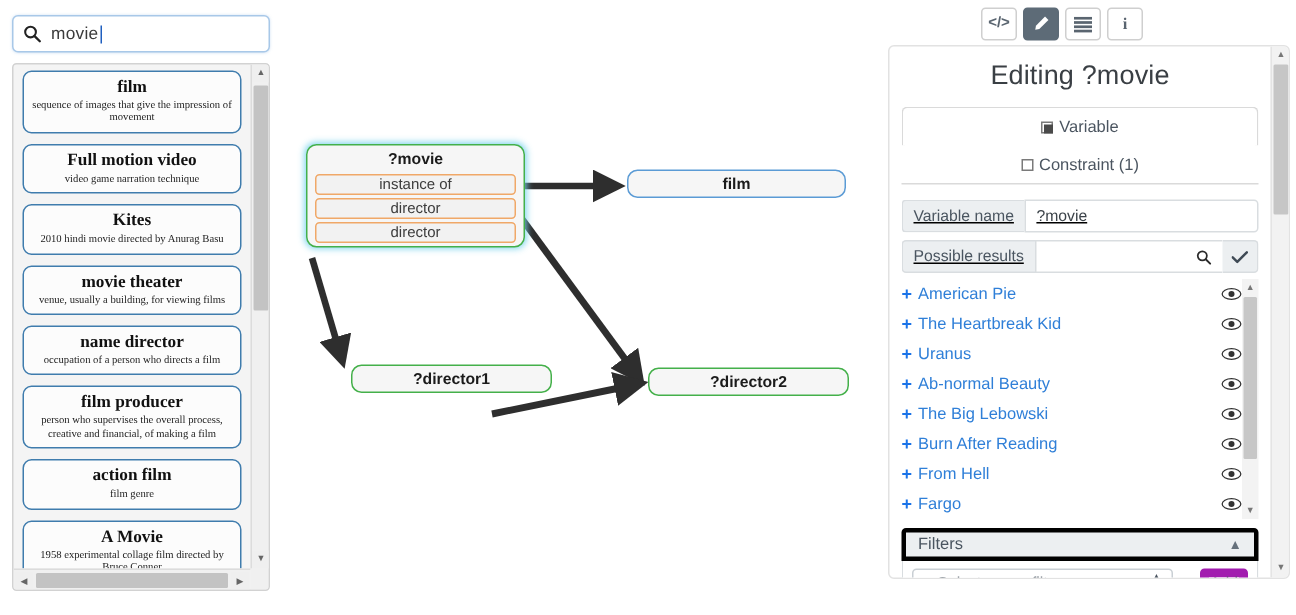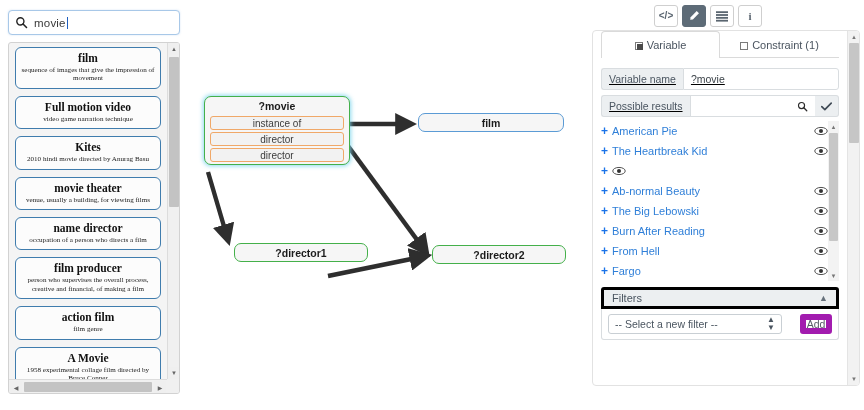--- a/index.html
+++ b/index.html
@@ -142,21 +142,21 @@
     width: 268px; height: 356px;
     background: #ffffff;
     border: 1px solid #e2e2e2; border-radius: 4px;
     overflow: hidden;
   }
   .rp-inner { position: absolute; left: 0; top: 0; right: 12px; bottom: 0; padding: 0 8px; }
   .rp-title {
     text-align: center; font-size: 18px; color: #3a3f44;
     padding: 9px 0 10px 0; letter-spacing: .1px;
   }
-  .tabs { display: flex; border-bottom: 1px solid #dadada; }
+  .tabs { display: flex; border-bottom: 1px solid #dadada; flex-direction: column; }
   .tab {
     flex: 1; text-align: center; font-size: 11px; color: #4b5560;
     padding: 7px 0 6px 0;
     border: 1px solid transparent; border-bottom: none;
   }
   .tab.active {
     background: #fff; border-color: #dadada;
     border-top-left-radius: 4px; border-top-right-radius: 4px;
     margin-bottom: -1px;
   }
@@ -363,20 +363,21 @@
       </svg>
     </div>
     <div class="tbtn">
       <span class="glyph" style="font-family:'Liberation Serif',serif;font-size:11px;">i</span>
     </div>
   </div>
 
   <div id="rightpanel">
     <div class="rp-inner">
 
+      <div class="rp-title">Editing ?movie</div>
 
       <div class="tabs">
         <div class="tab active">
           <span class="cbx on"></span><span>Variable</span>
         </div>
         <div class="tab">
           <span class="cbx"></span><span>Constraint (1)</span>
         </div>
       </div>
 
@@ -414,20 +415,21 @@
           <div class="resrow">
             <span class="plus">+</span>
             <span class="resname">The Heartbreak Kid</span>
             <svg class="eye" viewBox="0 0 18 12">
                 <ellipse cx="9" cy="6" rx="8" ry="4.6" fill="none" stroke="#333" stroke-width="1.1"></ellipse>
                 <circle cx="9" cy="6" r="2.6" fill="#333"></circle>
               </svg>
           </div>
           <div class="resrow">
             <span class="plus">+</span>
+            <span class="resname">Uranus</span>
             <svg class="eye" viewBox="0 0 18 12">
                 <ellipse cx="9" cy="6" rx="8" ry="4.6" fill="none" stroke="#333" stroke-width="1.1"></ellipse>
                 <circle cx="9" cy="6" r="2.6" fill="#333"></circle>
               </svg>
           </div>
           <div class="resrow">
             <span class="plus">+</span>
             <span class="resname">Ab-normal Beauty</span>
             <svg class="eye" viewBox="0 0 18 12">
                 <ellipse cx="9" cy="6" rx="8" ry="4.6" fill="none" stroke="#333" stroke-width="1.1"></ellipse>

